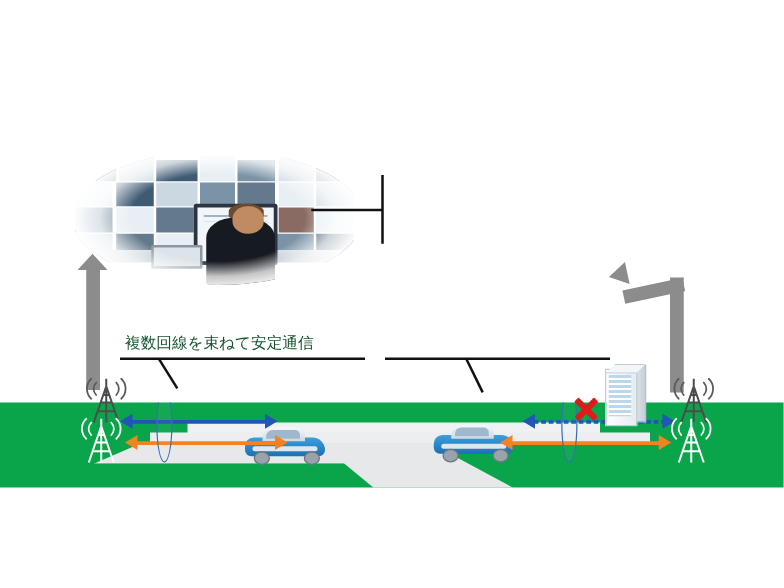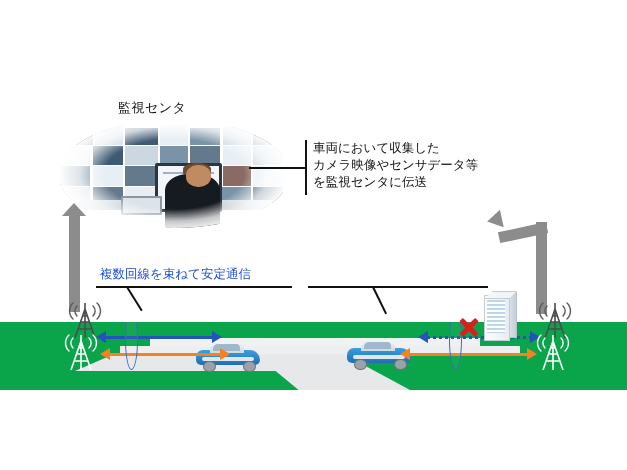--- a/index.html
+++ b/index.html
@@ -69,21 +69,21 @@
   }
   #op-hair{
     position:absolute;left:54%;top:40%;width:12%;height:11%;
     background:#6b4a2e;border-radius:50% 50% 20% 20%;
   }
 
   
   .callout{font-size:12.5px;line-height:17px;color:#111;white-space:pre-line;}
   #callout-a{left:313px;top:140px;}
   #callout-b{left:314px;top:250px;}
-  #label-bundle{left:100px;top:266px;font-size:12.5px;line-height:17px;color:#1d4ed8;white-space:nowrap;}
+  #label-bundle{left:100px;top:266px;font-size:12.5px;line-height:17px;color:#14532d;white-space:nowrap;}
 
   
   #bracket-a{left:305px;top:140px;width:2px;height:55px;background:#111;}
   #leader-a{left:249px;top:167px;width:57px;height:1.6px;background:#111;}
 
   
   #underline-bundle{left:96px;top:286px;width:196px;height:1.6px;background:#111;}
   #leader-bundle{left:126px;top:287px;width:1.8px;height:28px;background:#111;
     transform:rotate(-32deg);transform-origin:top center;}
 
@@ -185,21 +185,20 @@
   #redx span.b{transform:rotate(-45deg);}
 
   
   #marker-sq{left:538px;top:302px;width:8px;height:9px;background:#8c8c8c;}
 </style>
 </head>
 <body>
 
 <div id="stage">
 
-  <div class="abs" id="center-title">監視センタ</div>
 
   <div class="abs" id="center-photo">
     <div class="vwall">
       <div class="vw-cell d" style="left:2%;top:6%;width:13%;height:17%"></div>
       <div class="vw-cell l" style="left:16%;top:5%;width:12%;height:18%"></div>
       <div class="vw-cell b" style="left:29%;top:7%;width:14%;height:16%"></div>
       <div class="vw-cell w" style="left:44%;top:5%;width:12%;height:18%"></div>
       <div class="vw-cell t" style="left:57%;top:7%;width:13%;height:16%"></div>
       <div class="vw-cell l" style="left:71%;top:6%;width:12%;height:17%"></div>
       <div class="vw-cell d" style="left:84%;top:8%;width:12%;height:15%"></div>
@@ -230,23 +229,20 @@
     <div id="main-monitor"></div>
     <div id="laptop"></div>
     <div id="operator"></div>
     <div id="op-hair"></div>
     <div id="op-head"></div>
     <div id="photo-fade"></div>
   </div>
 
   <div class="abs" id="leader-a"></div>
   <div class="abs" id="bracket-a"></div>
-  <div class="abs callout" id="callout-a">車両において収集した
-カメラ映像やセンサデータ等
-を監視センタに伝送</div>
 
   <div class="abs" id="underline-b"></div>
   <div class="abs" id="leader-b"></div>
 
   <div class="abs" id="label-bundle">複数回線を束ねて安定通信</div>
   <div class="abs" id="underline-bundle"></div>
   <div class="abs" id="leader-bundle"></div>
 
   <div class="abs" id="gray-arrow-left"></div>
   <div class="abs" id="gray-arrow-left-head"></div>

